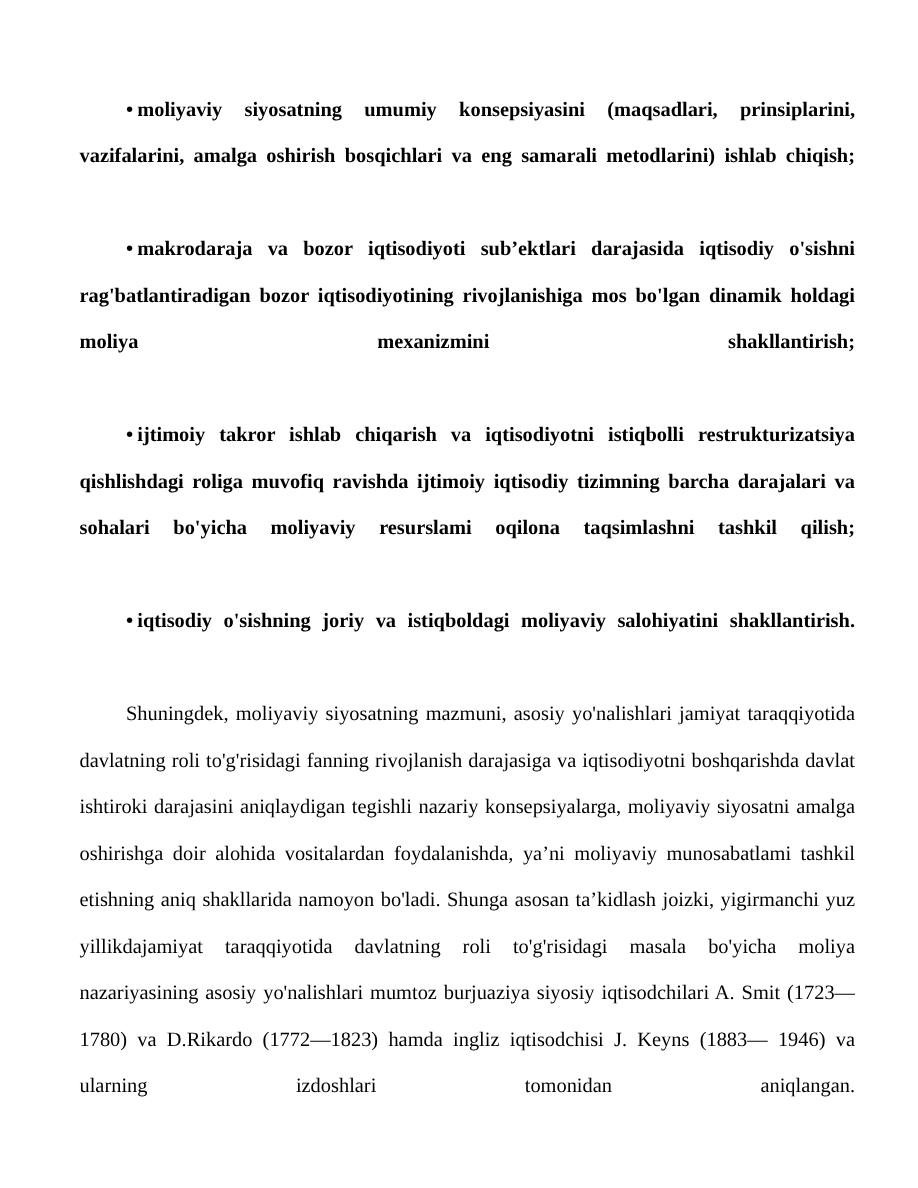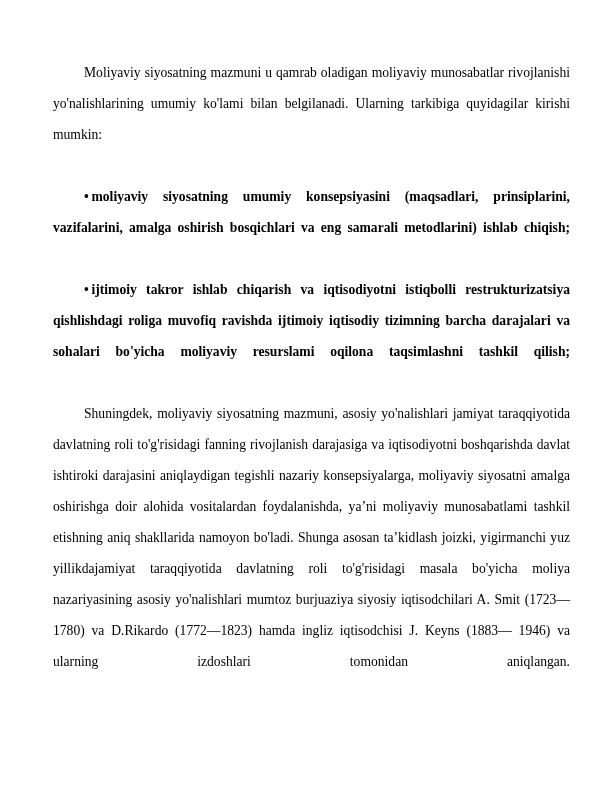--- a/index.html
+++ b/index.html
@@ -52,25 +52,26 @@
     display: inline-block;
     width: 100%;
   }
 </style>
 </head>
 <body>
 
 <div class="page">
   <div class="content">
 
-    <p class="body-para">Moliyaviy siyosatning mazmuni u qamrab oladigan moliyaviy munosabatlar rivojlanishi yo'nalishlarining umumiy ko'lami bilan belgilanadi. Ularning tarkibiga quyidagilar kirishi mumkin:</p>
 
     <p class="bullet-para"><span class="bullet-mark">• </span><span>moliyaviy siyosatning umumiy konsepsiyasini (maqsadlari, prinsiplarini, vazifalarini, amalga oshirish bosqichlari va eng samarali metodlarini) ishlab chiqish;</span></p>
 
+    <p class="bullet-para"><span class="bullet-mark">• </span><span>makrodaraja va bozor iqtisodiyoti sub’ektlari darajasida iqtisodiy o'sishni rag'batlantiradigan bozor iqtisodiyotining rivojlanishiga mos bo'lgan dinamik holdagi moliya mexanizmini shakllantirish;</span></p>
 
 
     <p class="bullet-para"><span class="bullet-mark">• </span><span>ijtimoiy takror ishlab chiqarish va iqtisodiyotni istiqbolli restrukturizatsiya qishlishdagi roliga muvofiq ravishda ijtimoiy iqtisodiy tizimning barcha darajalari va sohalari bo'yicha moliyaviy resurslami oqilona taqsimlashni tashkil qilish;</span></p>
 
+    <p class="bullet-para"><span class="bullet-mark">• </span><span>iqtisodiy o'sishning joriy va istiqboldagi moliyaviy salohiyatini shakllantirish.</span></p>
 
     <p class="body-para">Shuningdek, moliyaviy siyosatning mazmuni, asosiy yo'nalishlari jamiyat taraqqiyotida davlatning roli to'g'risidagi fanning rivojlanish darajasiga va iqtisodiyotni boshqarishda davlat ishtiroki darajasini aniqlaydigan tegishli nazariy konsepsiyalarga, moliyaviy siyosatni amalga oshirishga doir alohida vositalardan foydalanishda, ya’ni moliyaviy munosabatlami tashkil etishning aniq shakllarida namoyon bo'ladi. Shunga asosan ta’kidlash joizki, yigirmanchi yuz yillikdajamiyat taraqqiyotida davlatning roli to'g'risidagi masala bo'yicha moliya nazariyasining asosiy yo'nalishlari mumtoz burjuaziya siyosiy iqtisodchilari A. Smit (1723—1780) va D.Rikardo (1772—1823) hamda ingliz iqtisodchisi J. Keyns (1883— 1946) va ularning izdoshlari tomonidan aniqlangan.</p>
 
   </div>
 </div>
 
 </body></html>

